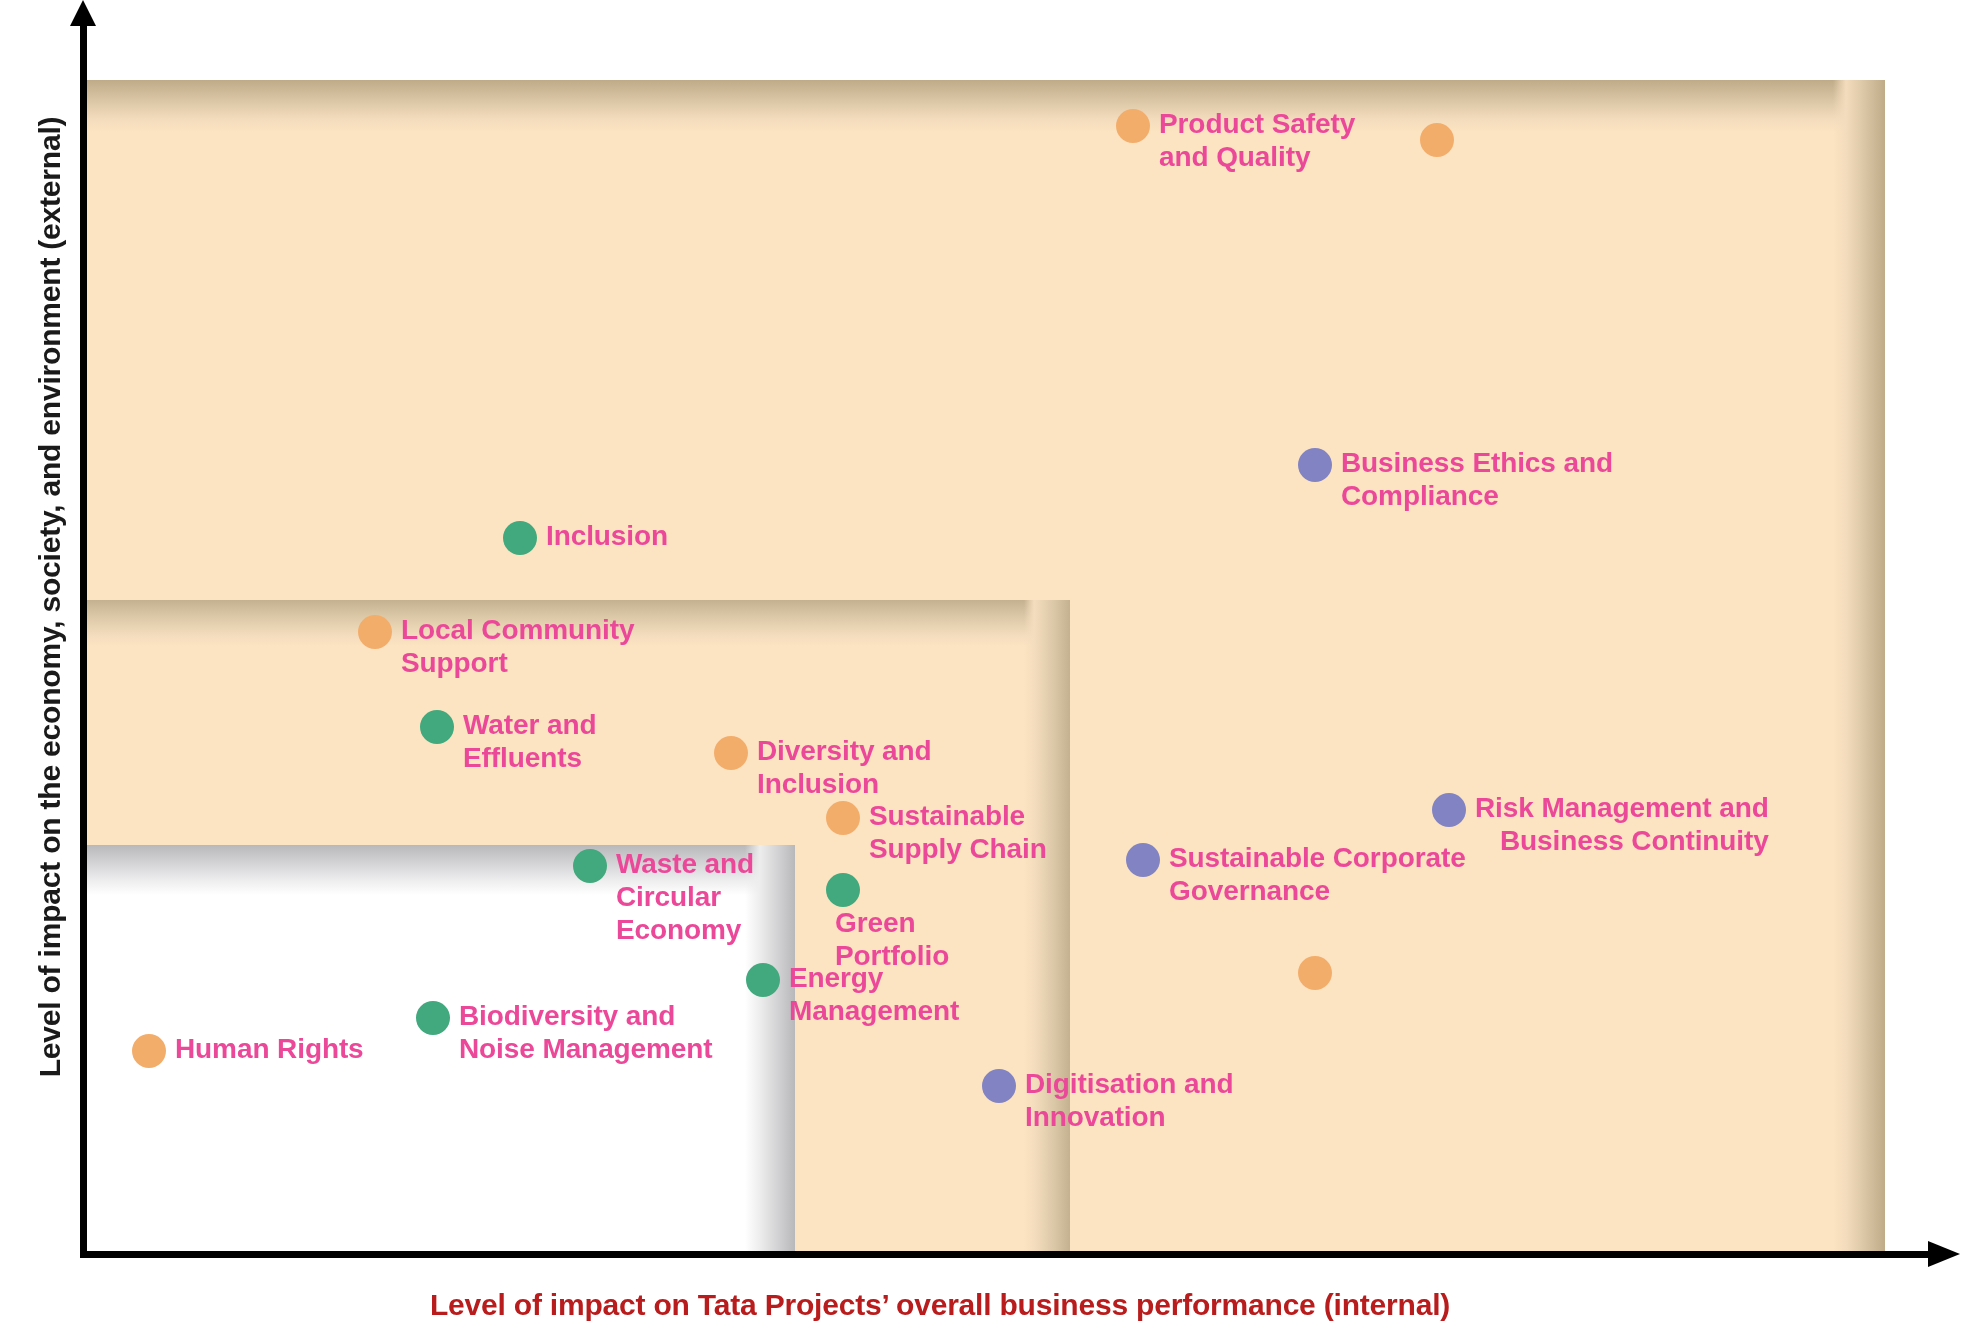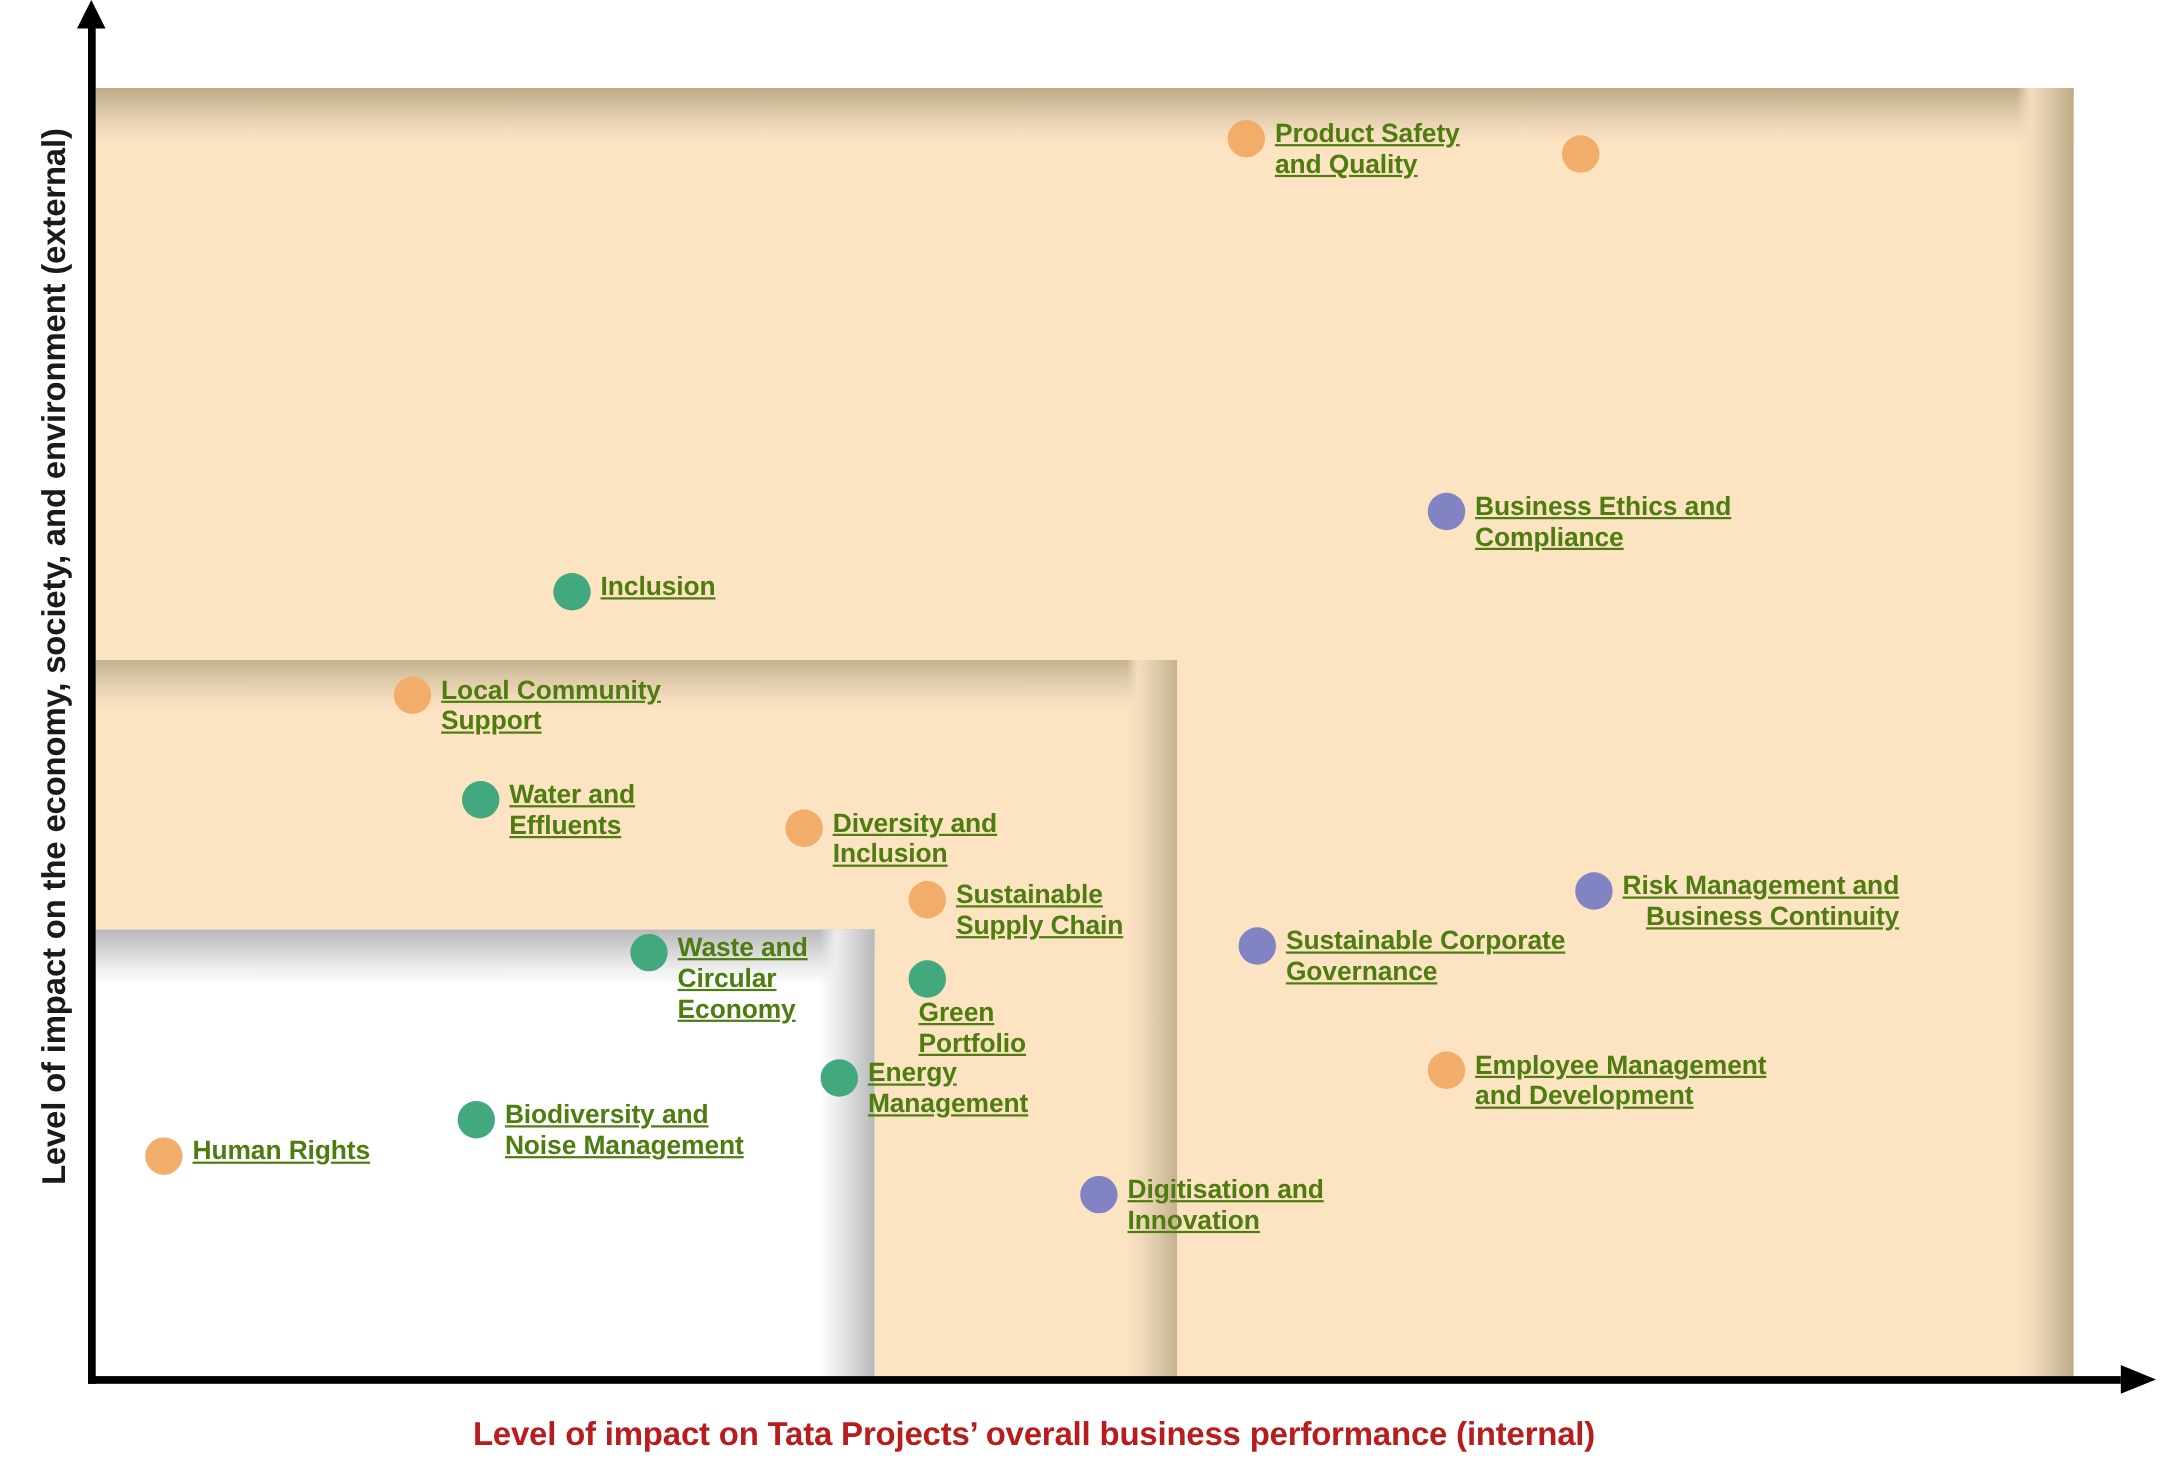--- a/index.html
+++ b/index.html
@@ -172,27 +172,26 @@
     height: 34px;
     border-radius: 50%;
     margin-top: 1px;
   }
   .dot.orange { background: #f3ad6b; }
   .dot.green  { background: #41a97d; }
   .dot.purple { background: #8283c2; }
 
   .point-label {
     margin-left: 9px;
-    font-size: 24px;
+    font-size: 28px;
     line-height: 1.17;
     font-weight: 700;
-    color: #4d7c0f;
+    color: #ec4899;
     white-space: pre-line;
     letter-spacing: -0.1px;
-    text-decoration: underline;
   }
 </style>
 </head>
 <body>
 
 <div id="stage">
 
   <div class="zone" id="zone-outer"></div>
   <div id="zone-outer-top-shade"></div>
   <div id="zone-outer-right-shade"></div>
@@ -267,22 +266,20 @@
         <div class="point-label">Sustainable Corporate
 Governance</div>
       </div>
       <div class="point" style="left: 826px; top: 872px; flex-direction: column;">
         <div class="dot green"></div>
         <div class="point-label">Green
 Portfolio</div>
       </div>
       <div class="point" style="left: 1298px; top: 955px;">
         <div class="dot orange"></div>
-        <div class="point-label">Employee Management
-and Development</div>
       </div>
       <div class="point" style="left: 746px; top: 962px;">
         <div class="dot green"></div>
         <div class="point-label">Energy
 Management</div>
       </div>
       <div class="point" style="left: 416px; top: 1000px;">
         <div class="dot green"></div>
         <div class="point-label">Biodiversity and
 Noise Management</div>

